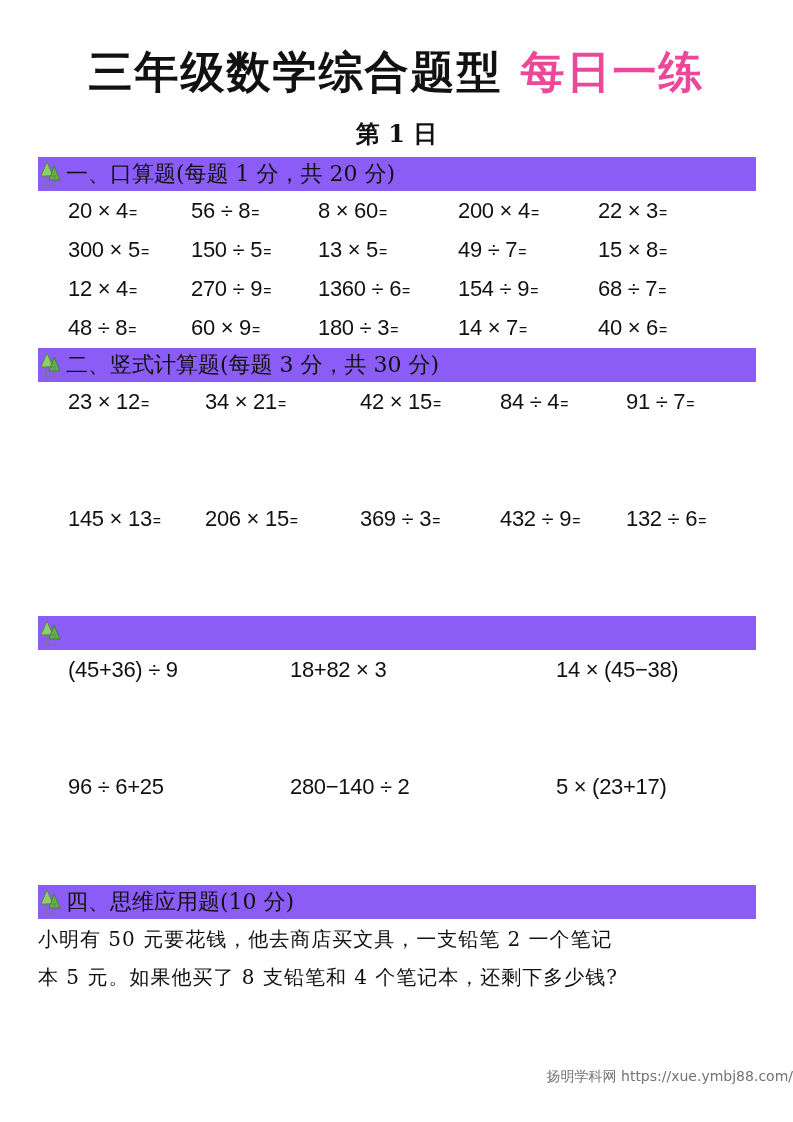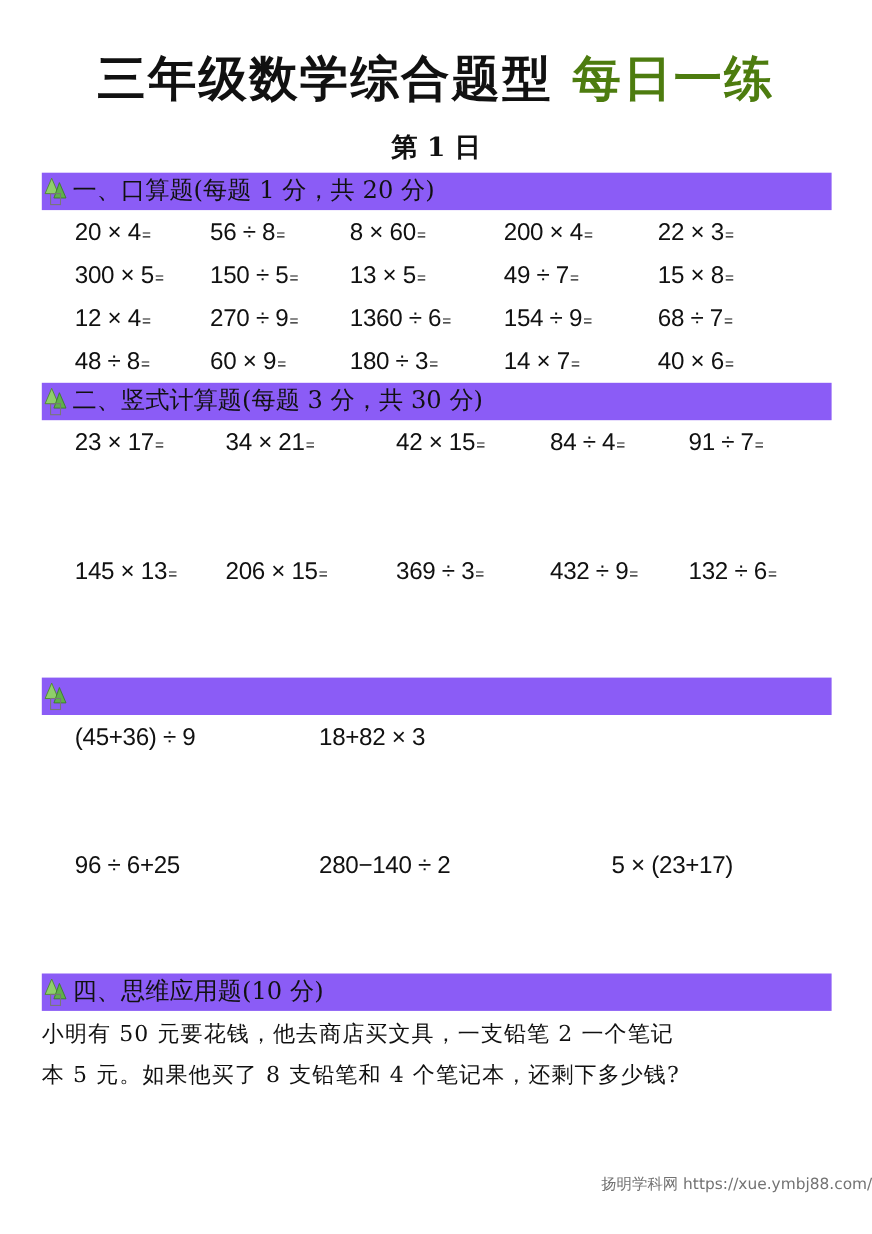--- a/index.html
+++ b/index.html
@@ -1,21 +1,21 @@
 <!DOCTYPE html>
 <html><head>
 <meta charset="utf-8">
 <style>
   html, body { margin: 0; padding: 0; background: #ffffff; }
   body { width: 793px; height: 1122px; position: relative; overflow: hidden;
          font-family: "DejaVu Sans", sans-serif; color: #111; }
   .title { position: absolute; top: 42px; left: 0; width: 793px; text-align: center;
            font-family: "DejaVu Serif", serif; font-weight: bold; font-size: 44px;
            letter-spacing: 2px; line-height: 60px; }
-  .title .accent { color: #4d7c0f; margin-left: 18px; margin-top: 16px; }
+  .title .accent { color: #ec4899; margin-left: 18px; margin-top: 16px; }
   .day { position: absolute; top: 116px; left: 0; width: 793px; text-align: center;
          font-family: "DejaVu Serif", serif; font-weight: bold; font-size: 24px; line-height: 36px; }
   .banner { position: absolute; left: 38px; width: 718px; height: 34px; background: #8b5cf6;
             display: flex; align-items: center; }
   .banner .tree { width: 22px; height: 28px; margin-left: 2px; margin-right: 4px; }
   .banner .label { font-family: "DejaVu Serif", serif; font-size: 22px; line-height: 34px; color: #111; }
   .row { position: absolute; left: 0; width: 793px; height: 36px; padding-left: 20px; }
   .cell { position: absolute; font-family: "Liberation Sans", sans-serif; font-size: 22px;
           line-height: 36px; white-space: nowrap; letter-spacing: -0.3px; }
   .cell .eq { font-size: 14px; margin-left: 1px; }
@@ -71,21 +71,21 @@
 
 <div class="banner" style="top:348px">
   <svg class="tree" viewBox="0 0 22 28">
     <path d="M7 2 L1 16 L13 16 Z" fill="#8fcf6a" stroke="#4a8a2a" stroke-width="0.8"></path>
     <path d="M14 6 L9 20 L20 20 Z" fill="#5fb04a" stroke="#3a7a2a" stroke-width="0.8"></path>
     <rect x="6" y="16" width="9" height="10" fill="none" stroke="#777" stroke-width="1"></rect>
   </svg>
   <span class="label">二、竖式计算题(每题 3 分，共 30 分)</span>
 </div>
 <div class="row" style="top:384px">
-  <span class="cell" style="left:68px"><span>23 × 17</span><span class="eq">=</span></span>
+  <span class="cell" style="left:68px"><span>23 × 12</span><span class="eq">=</span></span>
   <span class="cell" style="left:205px"><span>34 × 21</span><span class="eq">=</span></span>
   <span class="cell" style="left:360px"><span>42 × 15</span><span class="eq">=</span></span>
   <span class="cell" style="left:500px"><span>84 ÷ 4</span><span class="eq">=</span></span>
   <span class="cell" style="left:626px"><span>91 ÷ 7</span><span class="eq">=</span></span>
 </div>
 <div class="row" style="top:501px">
   <span class="cell" style="left:68px"><span>145 × 13</span><span class="eq">=</span></span>
   <span class="cell" style="left:205px"><span>206 × 15</span><span class="eq">=</span></span>
   <span class="cell" style="left:360px"><span>369 ÷ 3</span><span class="eq">=</span></span>
   <span class="cell" style="left:500px"><span>432 ÷ 9</span><span class="eq">=</span></span>
@@ -95,20 +95,21 @@
 <div class="banner" style="top:616px">
   <svg class="tree" viewBox="0 0 22 28">
     <path d="M7 2 L1 16 L13 16 Z" fill="#8fcf6a" stroke="#4a8a2a" stroke-width="0.8"></path>
     <path d="M14 6 L9 20 L20 20 Z" fill="#5fb04a" stroke="#3a7a2a" stroke-width="0.8"></path>
     <rect x="6" y="16" width="9" height="10" fill="none" stroke="#777" stroke-width="1"></rect>
   </svg>
 </div>
 <div class="row" style="top:652px">
   <span class="cell" style="left:68px">(45+36) ÷ 9</span>
   <span class="cell" style="left:290px">18+82 × 3</span>
+  <span class="cell" style="left:556px">14 × (45−38)</span>
 </div>
 <div class="row" style="top:769px">
   <span class="cell" style="left:68px">96 ÷ 6+25</span>
   <span class="cell" style="left:290px">280−140 ÷ 2</span>
   <span class="cell" style="left:556px">5 × (23+17)</span>
 </div>
 
 <div class="banner" style="top:885px">
   <svg class="tree" viewBox="0 0 22 28">
     <path d="M7 2 L1 16 L13 16 Z" fill="#8fcf6a" stroke="#4a8a2a" stroke-width="0.8"></path>

